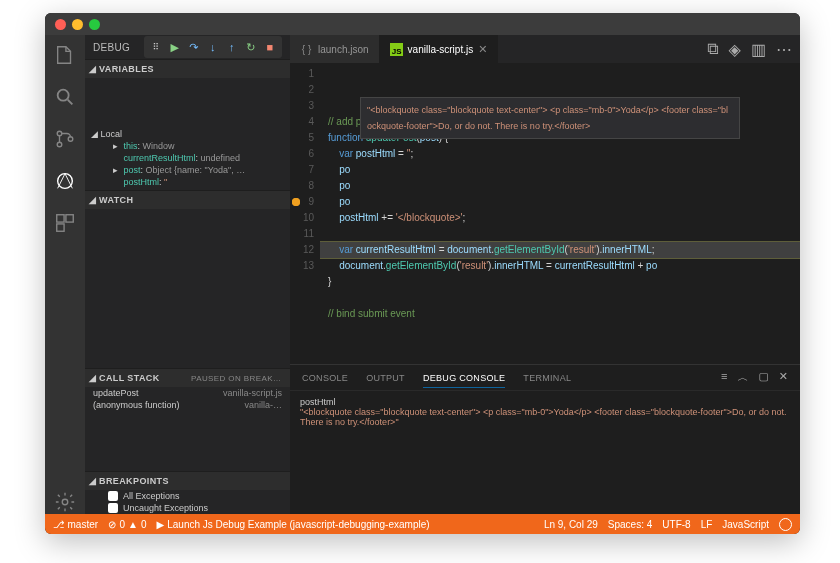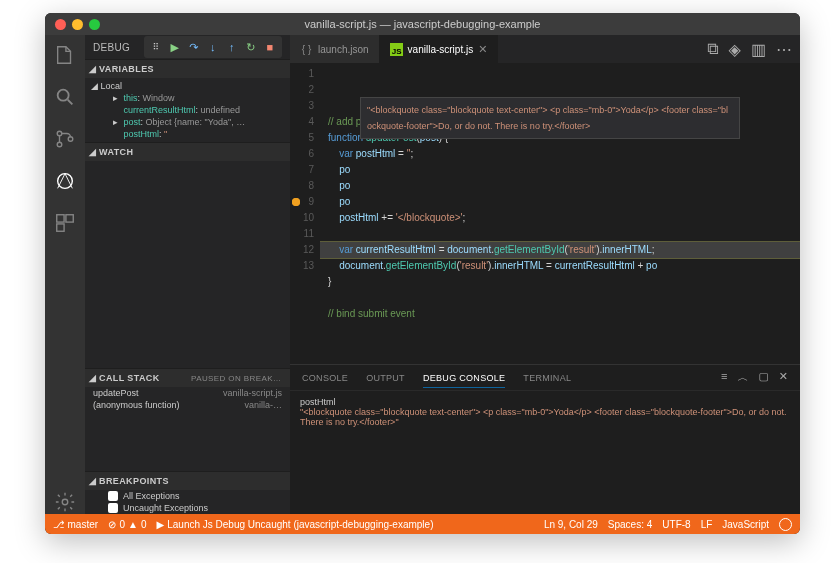--- a/index.html
+++ b/index.html
@@ -24,21 +24,21 @@
 .sec-head { height:18px; display:flex; align-items:center; padding:0 4px; background:#2d2d2d; color:#ccc; font-weight:bold; font-size:9px; letter-spacing:.4px; cursor:pointer}
 .sec-head .chev{ width:10px; display:inline-block; color:#ccc; }
 .sec-head .extra{ margin-left:auto; color:#888; font-weight:normal; font-size:8px; white-space:nowrap; overflow:hidden; text-overflow:ellipsis; max-width:95px}
 .vars { padding:2px 0; font-family:Menlo,Consolas,monospace; font-size:9px; }
 .vrow { padding:1px 0 1px 28px; white-space:nowrap; overflow:hidden; text-overflow:ellipsis; color:#ccc}
 .vrow .ch{color:#ccc; display:inline-block; width:8px}
 .vname{ color:#4ec9b0 }
 .vcolon{ color:#ccc }
 .vval{ color:#ce9178 }
 .vval.dim{color:#999}
-.scope{ padding:1px 0 1px 6px; color:#ccc;}
+.scope{ padding:1px 0 1px 6px; color:#ccc;margin-top:48px;}
 .cs-row{ display:flex; justify-content:space-between; padding:1px 8px; font-size:9px; font-family:Menlo,Consolas,monospace}
 .cs-row span:last-child{color:#888; max-width:80px; overflow:hidden; text-overflow:ellipsis; white-space:nowrap}
 .bprow{ display:flex; align-items:center; gap:5px; padding:1px 23px; font-size:9px}
 .checkbox{ width:10px;height:10px; background:#fff; border-radius:2px}
 .main { flex:1; display:flex; flex-direction:column; background:#1e1e1e; min-width:0 }
 .tabs { height:28px; background:#252526; display:flex; align-items:stretch; }
 .tab { display:flex; align-items:center; padding:0 10px; gap:5px; font-size:10px; color:#969696; background:#2d2d2d; border-right:1px solid #1e1e1e; cursor:pointer; position:relative}
 .tab.active{ background:#1e1e1e; color:#fff }
 .tab .jsicon{ width:13px; height:13px; background:#84cc16; color:#000; font-size:8px; font-weight:bold; display:flex; align-items:flex-end; justify-content:flex-end; padding:0 1px 0 0}
 .tab .settingsicon{ width:13px;height:13px; display:flex;align-items:center;justify-content:center; color:#888}
@@ -69,21 +69,20 @@
 </head>
 <body>
 
 <div class="window">
   <div class="titlebar">
     <div class="traffic">
       <div class="dot r"></div>
       <div class="dot y"></div>
       <div class="dot g"></div>
     </div>
-    <div class="title">vanilla-script.js — javascript-debugging-example</div>
   </div>
 
   <div class="body">
 
     <div class="activitybar">
       <div class="ai">
           <svg viewBox="0 0 24 24">
             <path d="M4 3h9l5 5v13H4z" fill="none" stroke="currentColor" stroke-width="1.5"></path>
             <path d="M13 3v5h5" fill="none" stroke="currentColor" stroke-width="1.5"></path>
           </svg>
@@ -272,21 +271,21 @@
         <span>master</span>
       </div>
     <div class="sb-item">
         <span>⊘</span>
         <span>0</span> 
         <span>▲</span>
         <span>0</span>
       </div>
     <div class="sb-item">
         <span>▶</span>
-        <span>Launch Js Debug Uncaught (javascript-debugging-example)</span>
+        <span>Launch Js Debug Example (javascript-debugging-example)</span>
       </div>
     <div class="sb-spacer"></div>
     <div class="sb-item">Ln 9, Col 29</div>
     <div class="sb-item">Spaces: 4</div>
     <div class="sb-item">UTF-8</div>
     <div class="sb-item">LF</div>
     <div class="sb-item">JavaScript</div>
     <div class="sb-item">
         <div class="sb-face"></div>
       </div>

